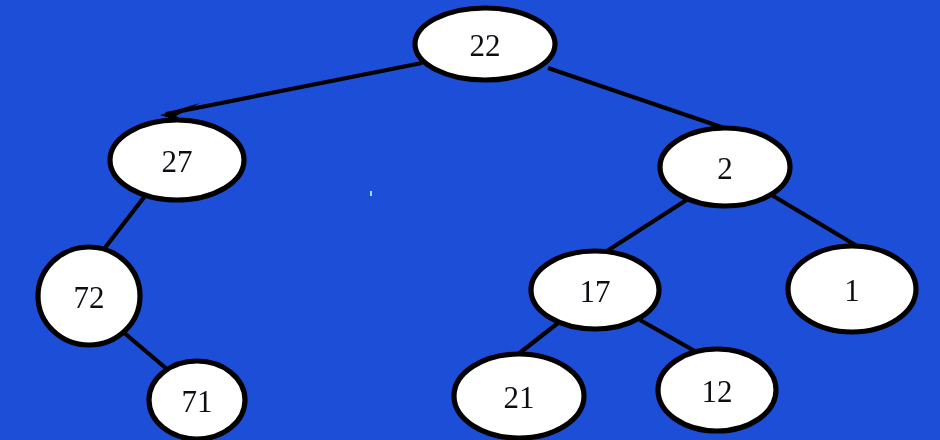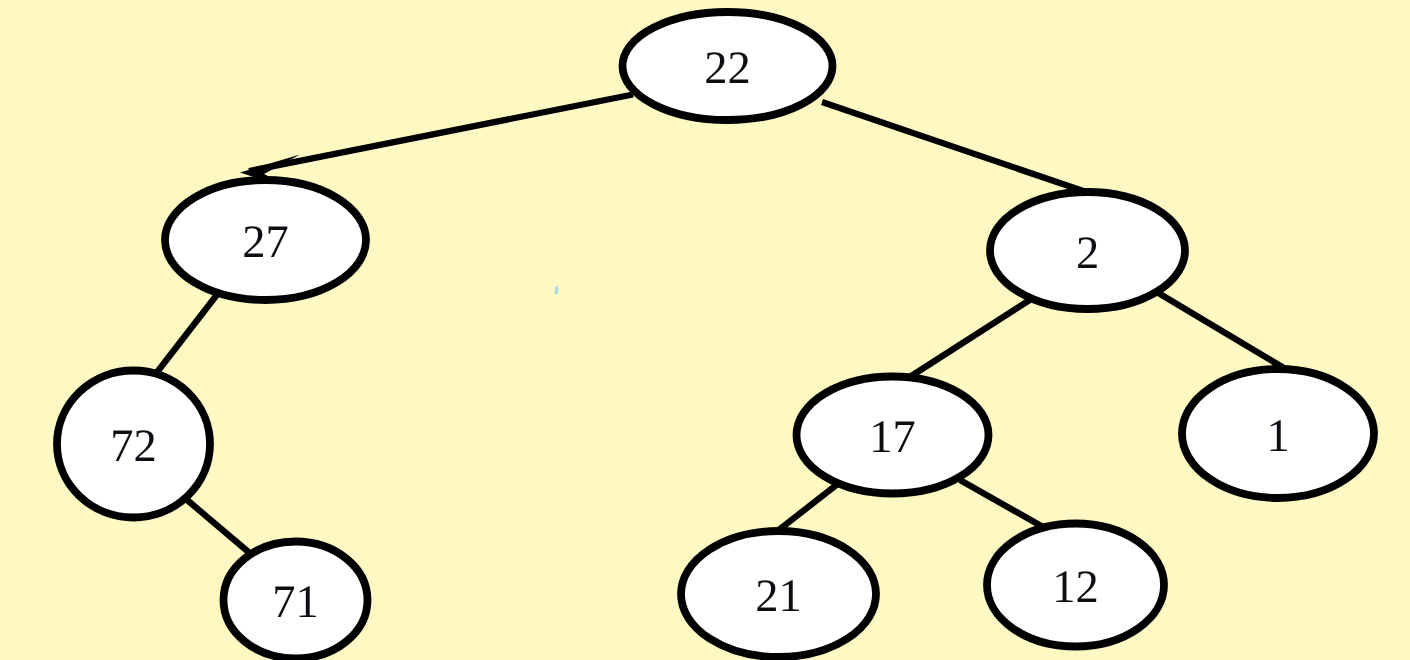--- a/index.html
+++ b/index.html
@@ -4,21 +4,21 @@
 <style>
   html, body {
     margin: 0;
     padding: 0;
     background: #ffffff;
   }
   #canvas {
     position: relative;
     width: 940px;
     height: 440px;
-    background: #fef9c3;
+    background: #1d4ed8;
     overflow: hidden;
     font-family: "Liberation Serif", "DejaVu Serif", serif;
   }
   #tree-svg {
     position: absolute;
     left: 0;
     top: 0;
     width: 940px;
     height: 440px;
     display: block;

